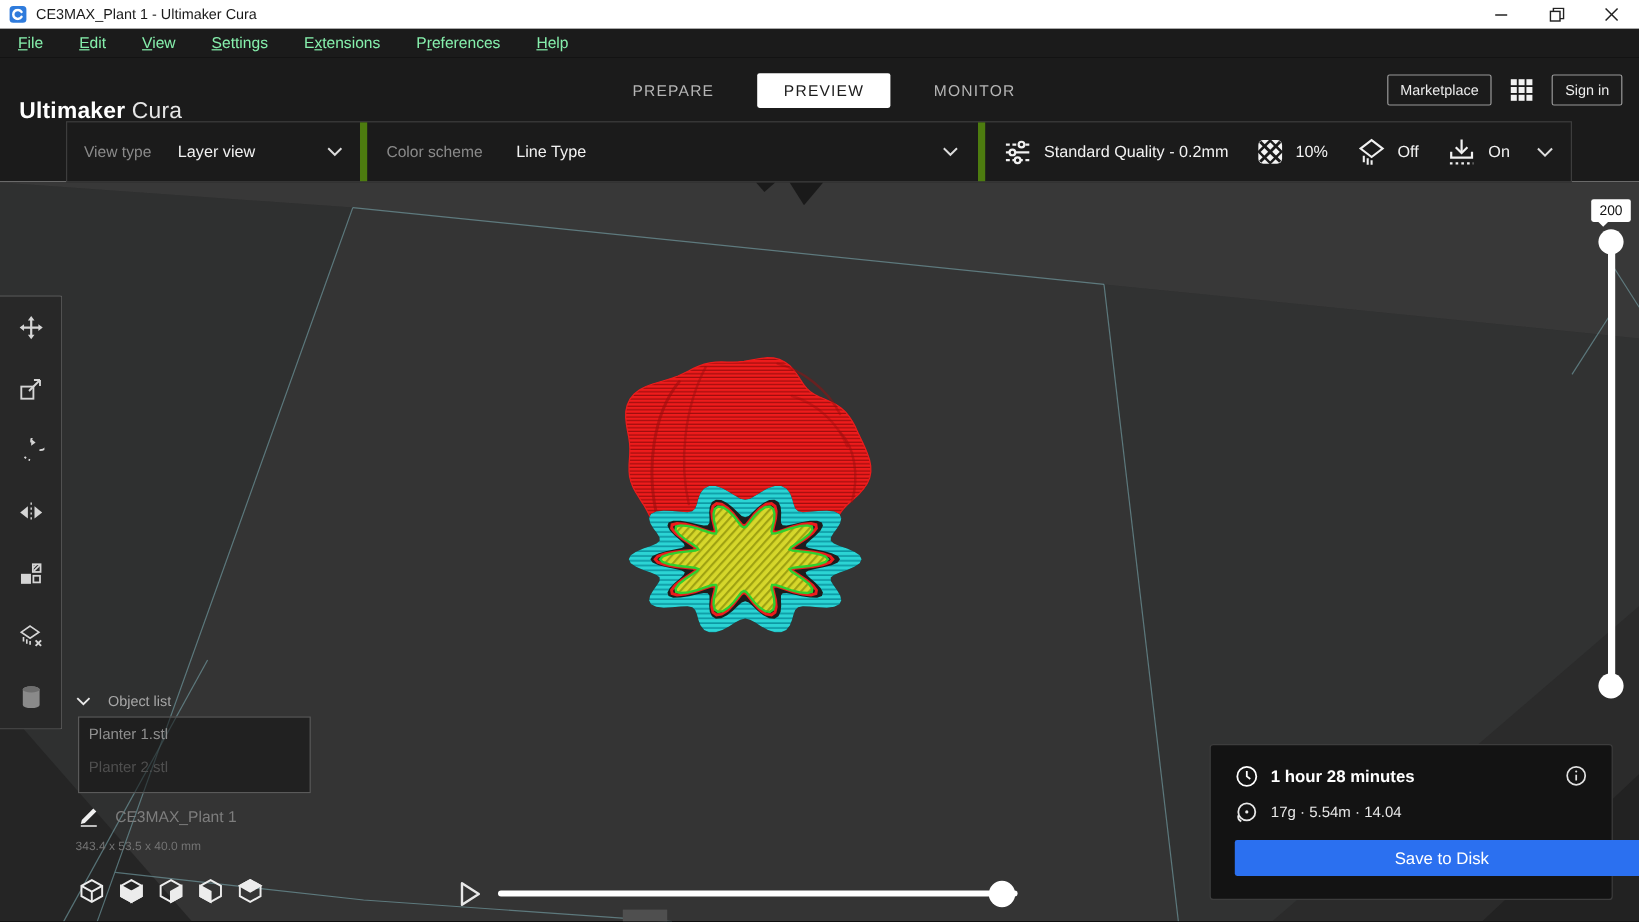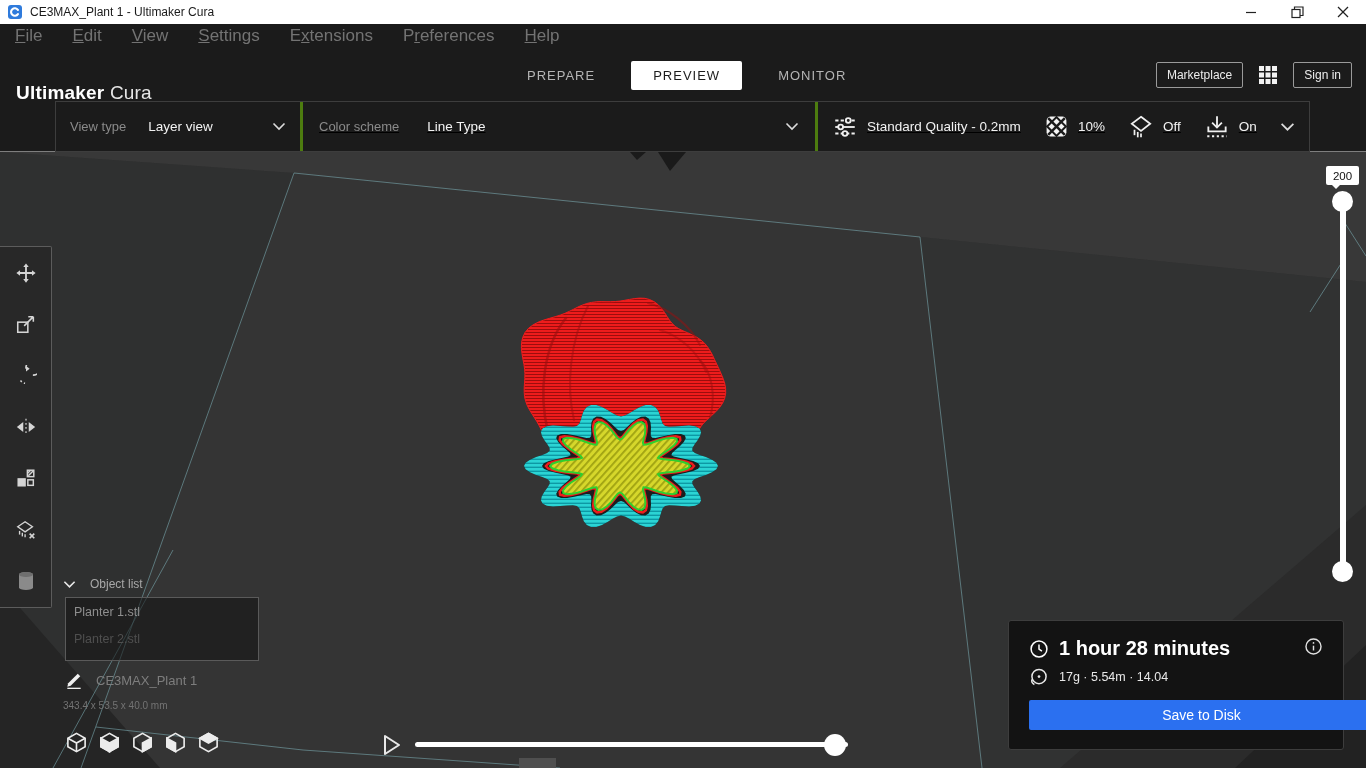--- a/index.html
+++ b/index.html
@@ -9,39 +9,39 @@
   .titlebar{position:absolute;left:0;top:0;width:1366px;height:24px;background:#ffffff;
     display:flex;align-items:center;}
   .app-icon{width:14px;height:14px;margin-left:8px;border-radius:3px;background:#2f7bdc;
     display:flex;align-items:center;justify-content:center;}
   .win-title{margin-left:8px;font-size:12px;color:#1a1a1a;}
   .win-controls{position:absolute;right:0;top:0;height:24px;display:flex;}
   .win-btn{width:46px;height:24px;display:flex;align-items:center;justify-content:center;color:#222;}
   
   .menubar{position:absolute;left:0;top:24px;width:1366px;height:24px;background:#1b1b1b;
     display:flex;align-items:center;}
-  .menu-item{padding:1px 15px;font-size:17px;color:#737373;height:24px;line-height:24px;}
+  .menu-item{padding:1px 15px;font-size:13px;color:#86efac;height:24px;line-height:24px;}
   .menu-item u{text-decoration:underline;}
   
   .header{position:absolute;left:0;top:48px;width:1366px;height:104px;background:#1b1b1b;
     border-bottom:1px solid #7e7e7e;box-sizing:border-box;}
   .logo{position:absolute;left:16px;top:10px;font-size:19px;color:#fff;letter-spacing:.2px;margin-top:24px;}
   .logo b{font-weight:700;}
   .logo span{font-weight:300;color:#e8e8e8;}
   .tabs{position:absolute;left:505px;top:13px;display:flex;align-items:center;}
   .tab{font-size:13px;letter-spacing:1px;color:#b5b5b5;padding:7px 22px;border-radius:2px;}
   .tab.active{background:#fff;color:#1c1c1c;}
   .hdr-right{position:absolute;right:14px;top:14px;display:flex;align-items:center;gap:14px;}
   .hdr-btn{border:1px solid #9a9a9a;border-radius:2px;color:#ececec;font-size:12px;
     padding:5px 10px;background:transparent;}
   
   .stagebar{position:absolute;left:55px;top:101px;width:1255px;height:51px;background:#1b1b1b;
     border:1px solid #3d3d3d;box-sizing:border-box;display:flex;align-items:stretch;}
   .tsec{display:flex;align-items:center;box-sizing:border-box;}
-  .tsec + .tsec{border-left:3px solid #4d7c0f;text-decoration:underline;}
+  .tsec + .tsec{border-left:6px solid #4d7c0f;}
   .tlabel{color:#8a8a8a;font-size:13px;}
   .tvalue{color:#f2f2f2;font-size:13.5px;}
   .chev{margin-left:auto;}
   
   .viewport{position:absolute;left:0;top:152px;width:1366px;height:616px;}
   
   .toolpanel{position:absolute;left:0;top:246px;width:52px;height:362px;background:#282828;
     border:1px solid #5c5c5c;border-left:none;border-radius:0 2px 2px 0;box-sizing:border-box;
     display:flex;flex-direction:column;}
   .tool{flex:1;display:flex;align-items:center;justify-content:center;color:#d5d5d5;}
@@ -65,21 +65,21 @@
   
   .vlabel{position:absolute;left:1326px;top:166px;width:33px;height:19px;background:#fff;border-radius:2px;
     color:#111;font-size:11.5px;display:flex;align-items:center;justify-content:center;}
   .vlabel:after{content:"";position:absolute;left:6px;top:19px;border:4px solid transparent;border-top-color:#fff;}
   .vtrack{position:absolute;left:1340px;top:202px;width:6px;height:370px;background:#fff;border-radius:3px;}
   .vhandle{position:absolute;left:1332px;width:21px;height:21px;border-radius:50%;background:#fff;}
   
   .estimate{position:absolute;left:1008px;top:620px;width:336px;height:130px;background:#131313;
     border:1px solid #3d3d3d;border-radius:3px;box-sizing:border-box;}
   .est-row1{position:absolute;left:20px;top:16px;display:flex;align-items:center;gap:10px;color:#fff;}
-  .est-time{font-size:20px;font-weight:700;}
+  .est-time{font-size:14px;font-weight:700;}
   .est-info{position:absolute;right:20px;top:16px;color:#e0e0e0;}
   .est-row2{position:absolute;left:20px;top:46px;display:flex;align-items:center;gap:10px;color:#e8e8e8;}
   .est-mat{font-size:12.5px;}
   .save-btn{position:absolute;left:20px;top:79px;width:345px;height:30px;border-radius:2px;
     color:#fff;font-size:14px;display:flex;align-items:center;justify-content:center;}
   .sliver{position:absolute;left:519px;top:758px;width:37px;height:10px;background:#4f4f4f;}
   svg{display:block;}
 </style>
 </head>
 <body>

